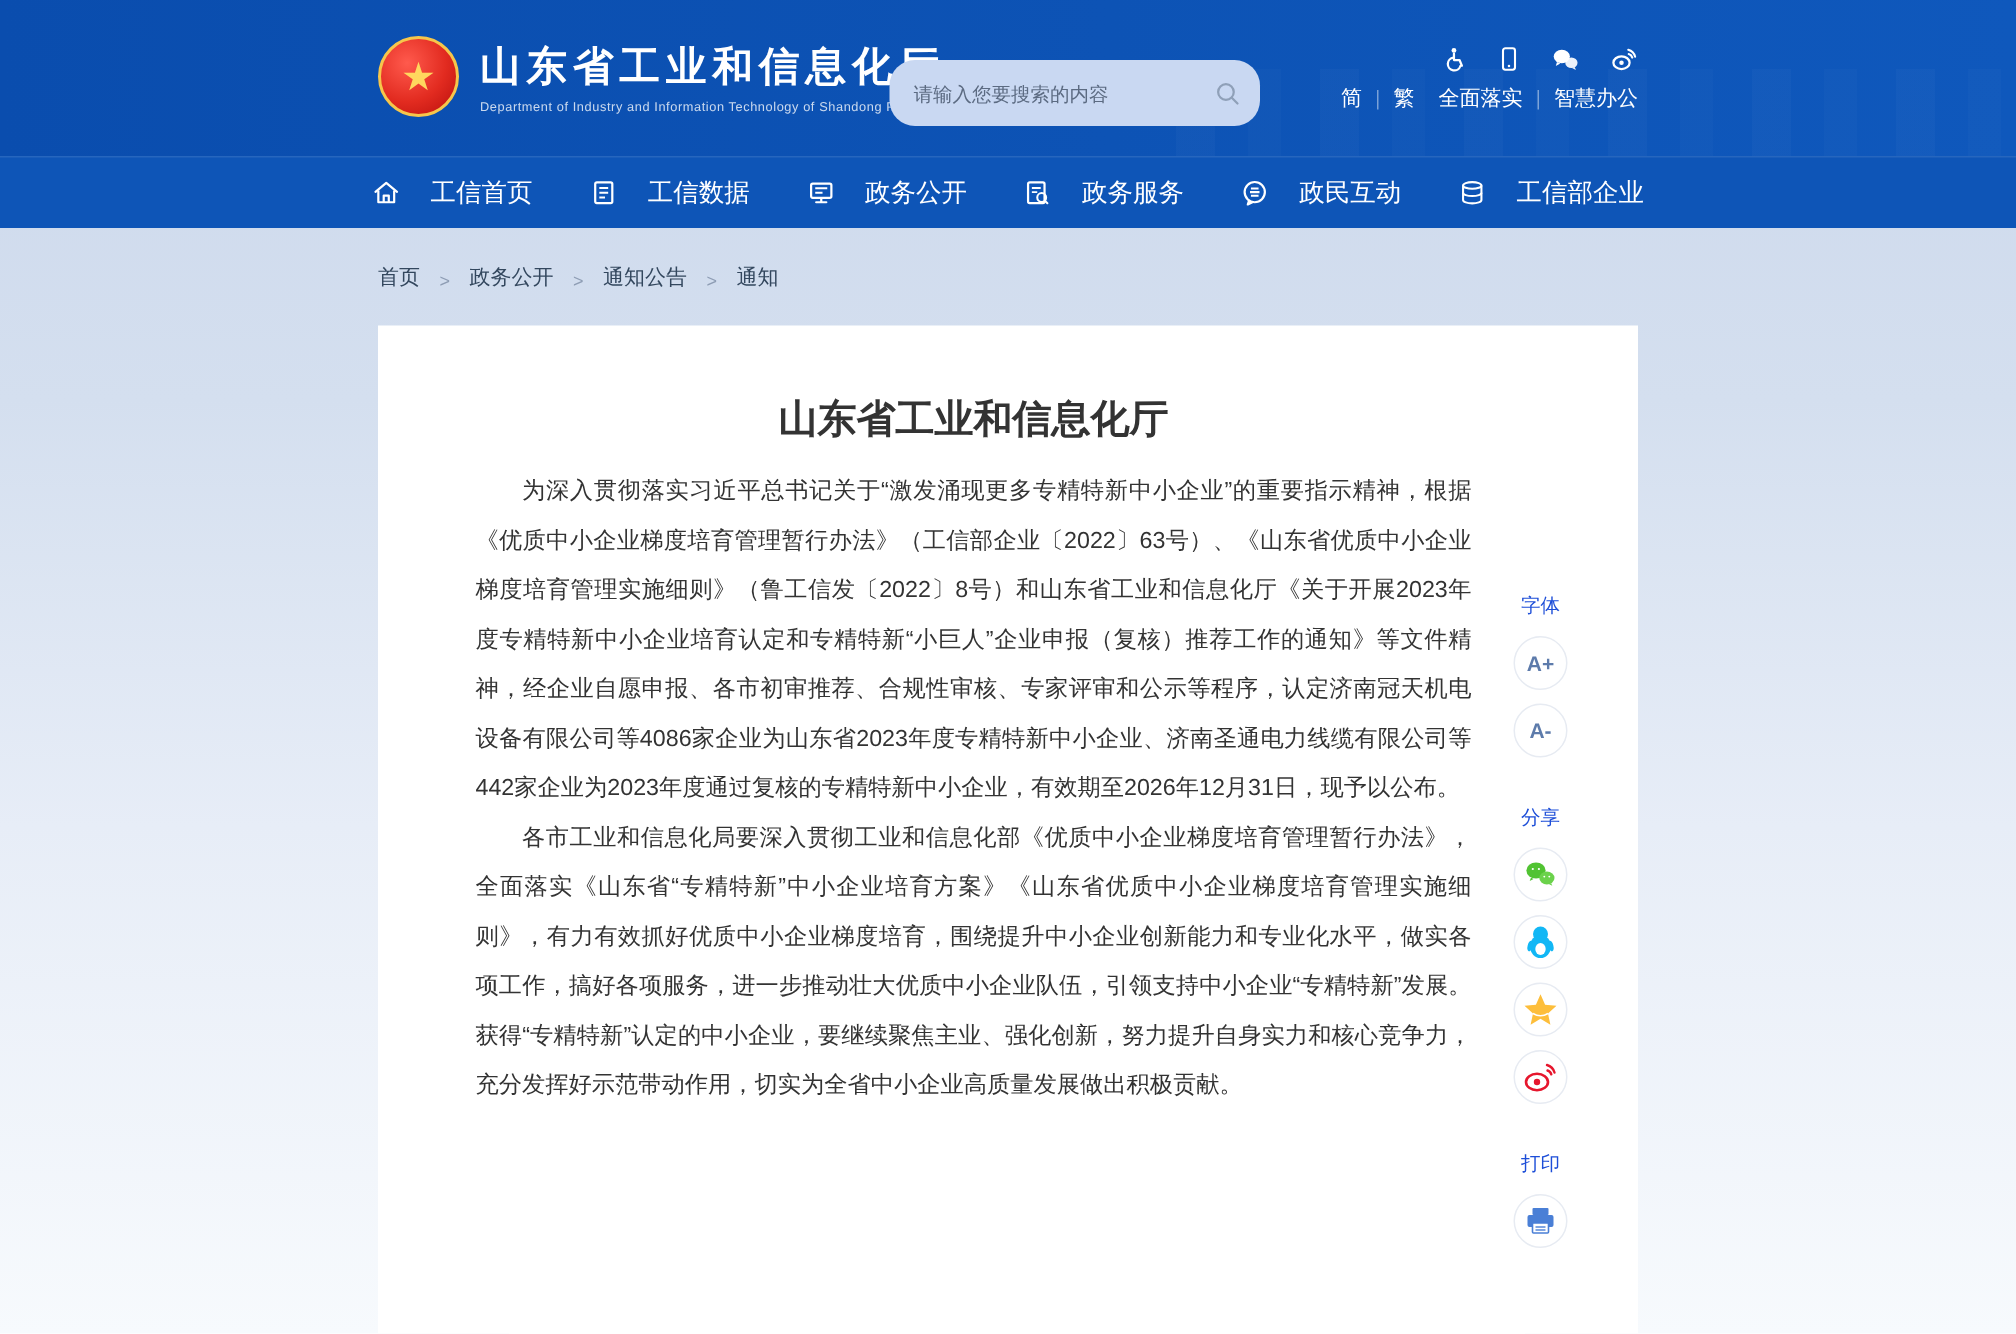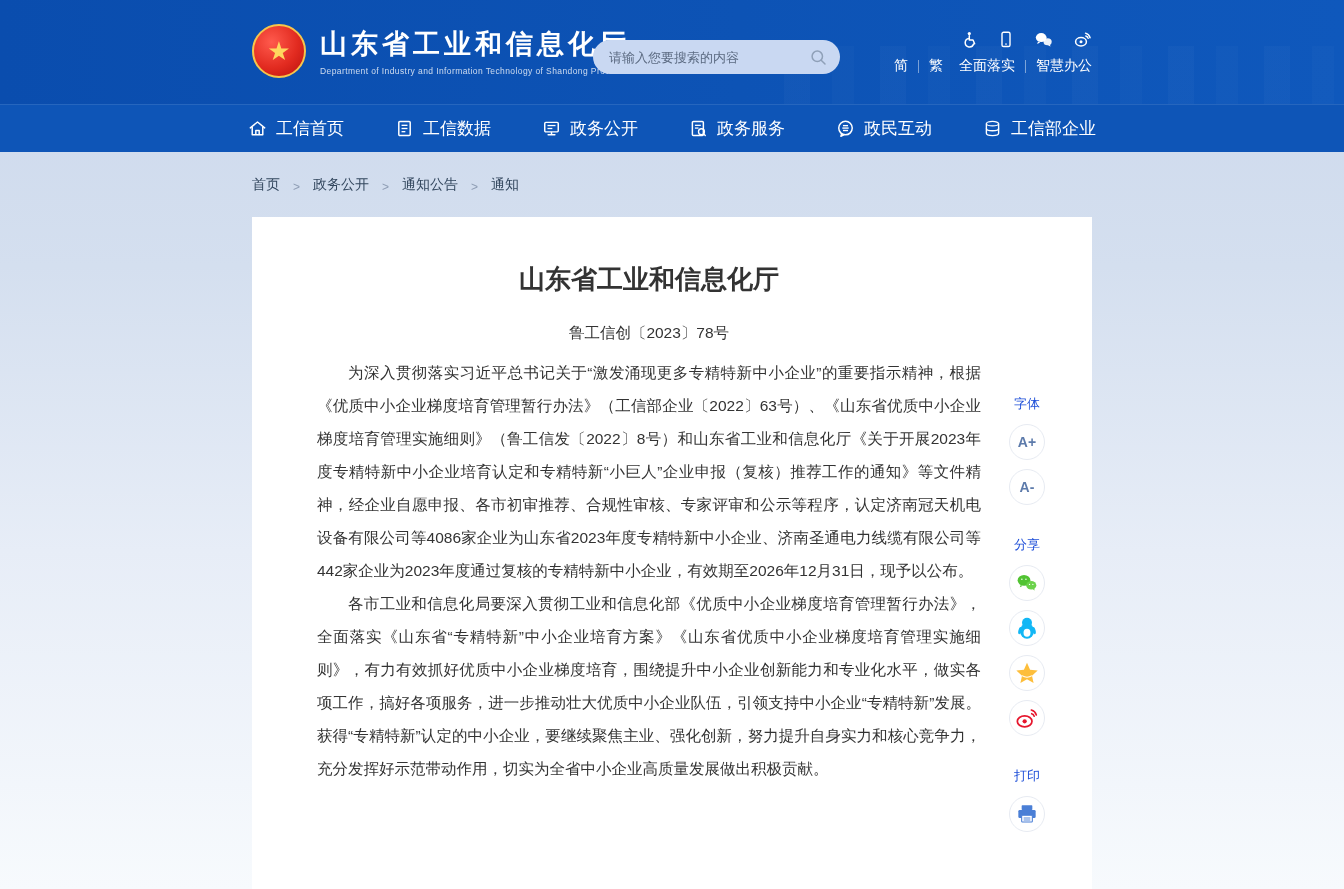--- a/index.html
+++ b/index.html
@@ -26,21 +26,21 @@
     width:54px; height:54px; border-radius:50%;
     background:radial-gradient(circle at 35% 32%, #ff5a4d 0%, #e22b20 55%, #b80f0c 100%);
     border:2px solid #f6c64b; display:flex; align-items:center; justify-content:center;
     color:#ffd75e; font-size:26px; line-height:1; flex:0 0 auto;
   }
   .logo-text { margin-left:14px; color:#fff; }
   .logo-title { font-size:27px; font-weight:bold; letter-spacing:4px; white-space:nowrap; }
   .logo-sub { font-size:8.5px; color:rgba(255,255,255,.78); letter-spacing:.4px; margin-top:4px; white-space:nowrap; }
 
   .search {
-    position:absolute; left:341px; top:40px; width:247px; height:34px;
+    position:absolute; left:341px; top:40px; width:247px; height:44px;
     background:#c9d8f2; border-radius:17px; display:flex; align-items:center; padding:0 12px 0 16px;
   }
   .search input {
     flex:1; border:none; outline:none; background:transparent;
     font-size:13px; color:#43556e; font-family:inherit;
   }
   .search input::placeholder { color:#5c6b82; opacity:1; }
   .search-btn { width:20px; height:20px; display:flex; align-items:center; justify-content:center; cursor:pointer; }
 
   .top-right { position:absolute; right:0; top:30px; text-align:right; }
@@ -50,21 +50,21 @@
   .tr-links .lnk { cursor:pointer; white-space:nowrap; }
   .tr-sep { width:1px; height:13px; background:rgba(255,255,255,.45); margin:0 10px; }
   .tr-gap { width:16px; }
 
   
   .navbar {
     position:absolute; top:104px; left:0; width:100%; height:48px;
     background:#0e55b7; border-top:1px solid rgba(255,255,255,.10);
   }
   .nav-inner { width:848px; margin-left:248px; height:100%; display:flex; justify-content:space-between; align-items:center; }
-  .nav-item { display:flex; align-items:center; gap:9px; color:#fff; font-size:17px; cursor:pointer; white-space:nowrap; }
+  .nav-item { display:flex; align-items:center; gap:20px; color:#fff; font-size:17px; cursor:pointer; white-space:nowrap; }
   .nav-item svg { display:block; }
 
   
   .breadcrumb {
     position:absolute; top:176px; left:252px; font-size:14px; color:#33475e;
     display:flex; align-items:flex-end;
   }
   .crumb { cursor:pointer; }
   .crumb-sep { color:#8e9db4; margin:0 13px; font-size:12px; }
 
@@ -260,21 +260,20 @@
 </div>
 
 <div class="card">
   <div class="card-inner">
 
     <div class="art-title">
       <div>山东省工业和信息化厅</div>
     </div>
 
 
-    <div class="doc-no">鲁工信创〔2023〕78号</div>
 
     <div class="body-text">
       <div class="para">为深入贯彻落实习近平总书记关于“激发涌现更多专精特新中小企业”的重要指示精神，根据《优质中小企业梯度培育管理暂行办法》（工信部企业〔2022〕63号）、《山东省优质中小企业梯度培育管理实施细则》（鲁工信发〔2022〕8号）和山东省工业和信息化厅《关于开展2023年度专精特新中小企业培育认定和专精特新“小巨人”企业申报（复核）推荐工作的通知》等文件精神，经企业自愿申报、各市初审推荐、合规性审核、专家评审和公示等程序，认定济南冠天机电设备有限公司等4086家企业为山东省2023年度专精特新中小企业、济南圣通电力线缆有限公司等442家企业为2023年度通过复核的专精特新中小企业，有效期至2026年12月31日，现予以公布。</div>
       <div class="para">各市工业和信息化局要深入贯彻工业和信息化部《优质中小企业梯度培育管理暂行办法》，全面落实《山东省“专精特新”中小企业培育方案》《山东省优质中小企业梯度培育管理实施细则》，有力有效抓好优质中小企业梯度培育，围绕提升中小企业创新能力和专业化水平，做实各项工作，搞好各项服务，进一步推动壮大优质中小企业队伍，引领支持中小企业“专精特新”发展。获得“专精特新”认定的中小企业，要继续聚焦主业、强化创新，努力提升自身实力和核心竞争力，充分发挥好示范带动作用，切实为全省中小企业高质量发展做出积极贡献。</div>
     </div>
 
   </div>
 
   <div class="rail">
     <div class="rail-label">字体</div>

